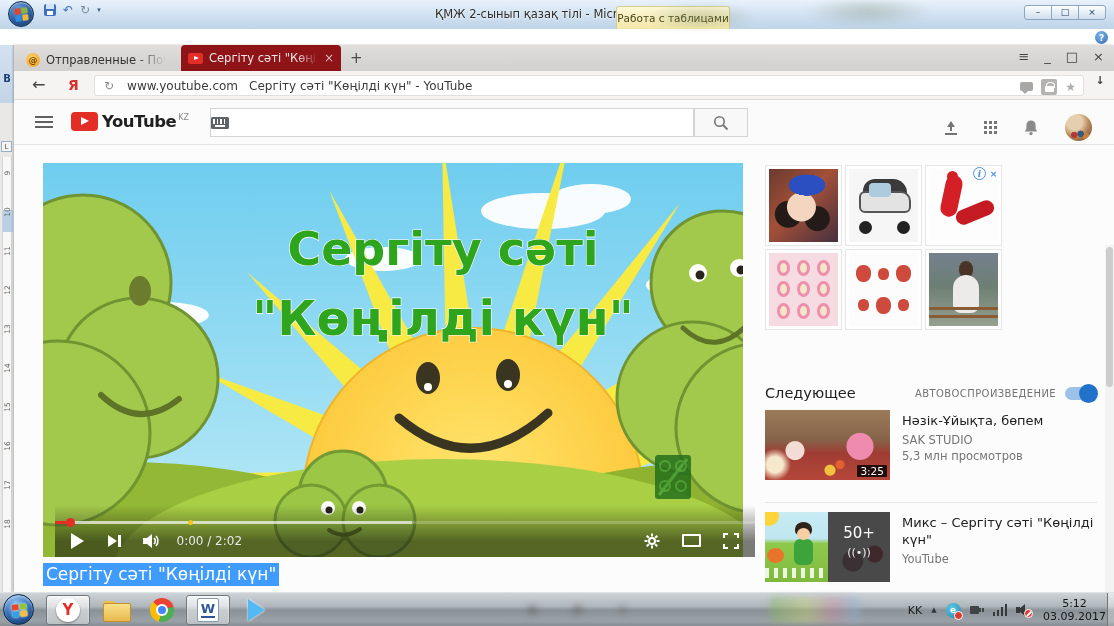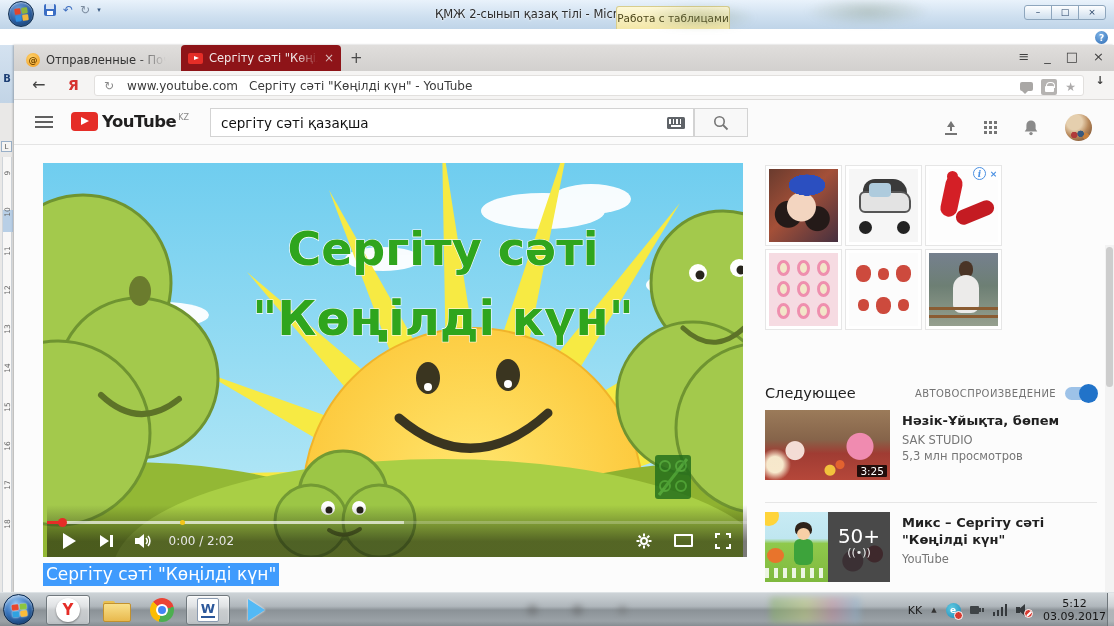--- a/index.html
+++ b/index.html
@@ -141,21 +141,21 @@
     position:relative; overflow:hidden; }
   .avatar::after { content:""; position:absolute; left:3px; bottom:0; width:21px; height:12px;
     background:radial-gradient(circle at 30% 50%, #b03a3a 0 3px, transparent 3.5px),
                radial-gradient(circle at 60% 40%, #37597e 0 3px, transparent 3.5px),
                radial-gradient(circle at 85% 60%, #c8803a 0 3px, transparent 3.5px); }
 
   
   .yt-content { position:absolute; left:0; top:100px; width:1100px; height:447px; background:#fcfcfc; }
   .video-wrap { position:absolute; left:29px; top:18px; width:700px; height:394px; background:#000; }
   .video-wrap svg { display:block; }
-  .player-overlay { position:absolute; left:4px; bottom:0; width:700px; height:52px;
+  .player-overlay { position:absolute; left:12px; bottom:0; width:700px; height:52px;
     background:linear-gradient(180deg,transparent, rgba(15,15,10,.55) 70%); }
   .progress { position:absolute; left:0; bottom:33px; width:700px; height:3px; background:rgba(255,255,255,.22); }
   .progress .buffered { position:absolute; left:0; top:0; height:3px; width:51%; background:rgba(255,255,255,.6); }
   .progress .played { position:absolute; left:0; top:0; height:3px; width:2%; background:#e52d27; }
   .playhead { position:absolute; left:11px; bottom:30px; width:9px; height:9px; border-radius:50%; background:#e52d27; }
   .ad-marker { position:absolute; left:133px; bottom:32px; width:5px; height:5px; border-radius:50%; background:#f4c518; }
   .ctrl-row { position:absolute; left:0; bottom:0; width:700px; height:33px; display:flex; align-items:center; padding:0 16px; }
   .play-btn { width:0; height:0; border-left:13px solid #fff; border-top:8px solid transparent; border-bottom:8px solid transparent; }
   .next-btn { margin-left:24px; display:flex; align-items:center; }
   .next-btn .tri { width:0; height:0; border-left:9px solid #fff; border-top:6px solid transparent; border-bottom:6px solid transparent; }
@@ -228,24 +228,24 @@
   .t2-hair { position:absolute; left:30px; top:10px; width:17px; height:14px; border-radius:50% 50% 40% 40%; background:#2e2219; }
   .t2-face { position:absolute; left:32px; top:16px; width:13px; height:12px; border-radius:50%; background:#f7cfa6; }
   .t2-body { position:absolute; left:29px; top:27px; width:19px; height:26px; border-radius:6px; background:#3da33b; }
   .t2-fence { position:absolute; left:0; bottom:4px; width:63px; height:10px;
     background:repeating-linear-gradient(90deg,#fff 0 4px,transparent 4px 9px); opacity:.85; }
   .thumb2-r { position:absolute; left:63px; top:0; width:62px; height:70px; background:
     radial-gradient(circle at 40% 70%, #b06f86 0 10px, transparent 11px),
     radial-gradient(circle at 75% 60%, #c0455a 0 8px, transparent 9px), #626262;
     background-blend-mode:multiply; }
   .thumb2-r .shade { position:absolute; inset:0; background:rgba(52,52,52,.55); }
-  .t2-count { position:absolute; left:0; top:12px; width:62px; text-align:center; color:#fff; font-size:20px; z-index:2; }
+  .t2-count { position:absolute; left:0; top:12px; width:62px; text-align:center; color:#fff; font-size:15px; z-index:2; }
   .t2-pl { position:absolute; left:0; top:34px; width:62px; text-align:center; color:#eee; font-size:11px; z-index:2; }
   .rel-meta { padding-left:12px; padding-top:2px; }
-  .rel-title { font-size:13px; color:#212121; font-weight:700; line-height:17px; }
+  .rel-title { font-size:13px; color:#212121; font-weight:400; line-height:17px; }
   .rel-channel { font-size:11.5px; color:#757575; margin-top:4px; }
   .rel-views { font-size:11.5px; color:#757575; margin-top:2px; }
   .rail-divider { position:absolute; left:0; top:337px; width:332px; border-top:1px solid #e6e6e6; }
   .yt-scrollbar { position:absolute; right:0; top:100px; width:9px; height:447px; background:#f3f3f3; }
   .yt-scrollbar .sb-thumb { position:absolute; left:1px; top:2px; width:7px; height:140px; background:#cdcdcd; border-radius:4px; }
 
   
   .taskbar { position:absolute; left:0; top:592px; width:1114px; height:34px;
     background:linear-gradient(180deg,#cdd3d7 0%, #b0b7bc 40%, #8b9297 52%, #9ba2a7 85%, #868d92 100%);
     border-top:1px solid #dde2e5; }
@@ -404,21 +404,20 @@
           <i></i>
           <i></i>
           <i></i>
         </div>
       <div class="yt-logo">
         <span class="yt-logo-box"></span>
         <span class="yt-logo-text">YouTube</span>
         <span class="yt-logo-region">KZ</span>
       </div>
       <div class="yt-search">
-        <input readonly="" value="сергіту сәті қазақша" style="">
         <span class="kbd-ico"></span>
       </div>
       <div class="yt-search-btn">
         <svg width="16" height="16" viewBox="0 0 16 16">
           <circle cx="6.5" cy="6.5" r="4.7" fill="none" stroke="#767676" stroke-width="1.6"></circle>
           <line x1="10" y1="10" x2="14.5" y2="14.5" stroke="#767676" stroke-width="1.8"></line>
         </svg>
       </div>
       <div class="yt-actions">
         <span class="upload-ico">

